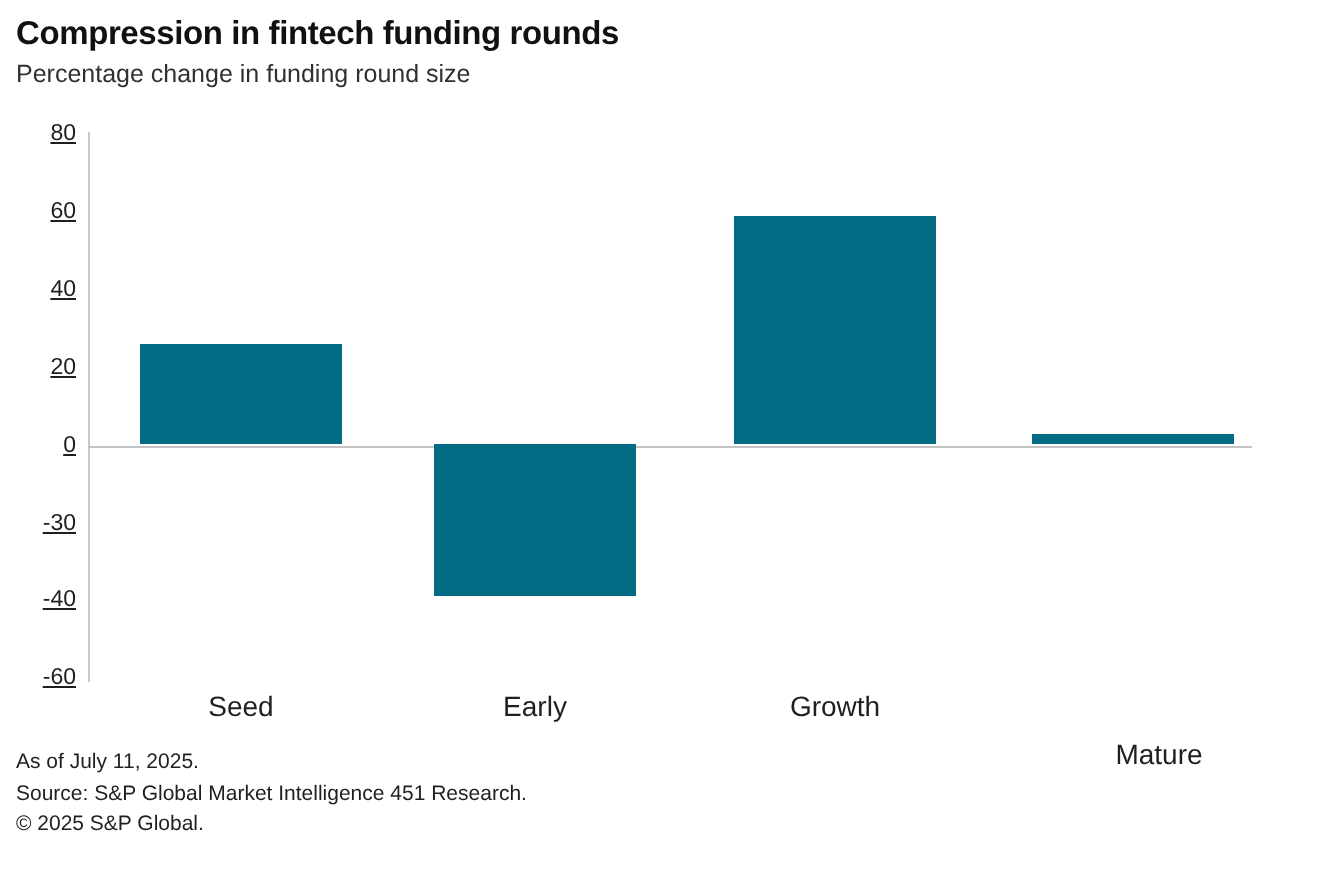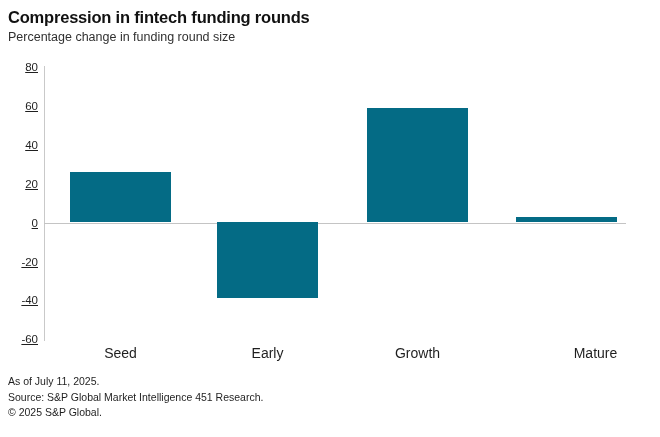--- a/index.html
+++ b/index.html
@@ -138,38 +138,38 @@
     <div class="y-tick-wrap" style="top:145px;">
       <span class="y-tick-label">40</span>
     </div>
     <div class="y-tick-wrap" style="top:184px;">
       <span class="y-tick-label">20</span>
     </div>
     <div class="y-tick-wrap" style="top:223px;">
       <span class="y-tick-label">0</span>
     </div>
     <div class="y-tick-wrap" style="top:262px;">
-      <span class="y-tick-label">-20</span>
+      <span class="y-tick-label">-30</span>
     </div>
     <div class="y-tick-wrap" style="top:300px;">
       <span class="y-tick-label">-40</span>
     </div>
     <div class="y-tick-wrap" style="top:339px;">
       <span class="y-tick-label">-60</span>
     </div>
 
     <div class="bar" id="bar-0" title="Seed: 26" style="left: 70px; width: 101px; top: 171.914px; height: 50.5143px; background: rgb(4, 107, 133);"></div>
     <div class="bar" id="bar-1" title="Early: -39" style="left: 217px; width: 101px; top: 222.429px; height: 75.7714px; background: rgb(4, 107, 133);"></div>
     <div class="bar" id="bar-2" title="Growth: 59" style="left: 367px; width: 101px; top: 107.8px; height: 114.629px; background: rgb(4, 107, 133);"></div>
     <div class="bar" id="bar-3" title="Mature: 3" style="left: 516px; width: 101px; top: 216.6px; height: 5.82857px; background: rgb(4, 107, 133);"></div>
 
     <div class="x-tick-label" style="left:70px;  width:101px;">Seed</div>
     <div class="x-tick-label" style="left:367px; width:101px;">Growth</div>
     <div class="x-tick-label" style="left:217px; width:101px;">Early</div>
-    <div class="x-tick-label" style="left:545px; width:101px;">Mature</div>
+    <div class="x-tick-label" style="left:529px; width:101px;margin-top:24px;">Mature</div>
 
   </div>
 
   <div class="footer">
     <div>As of July 11, 2025.</div>
     <div>Source: S&amp;P Global Market Intelligence 451 Research.</div>
     <div>© 2025 S&amp;P Global.</div>
   </div>
 
 </div>

